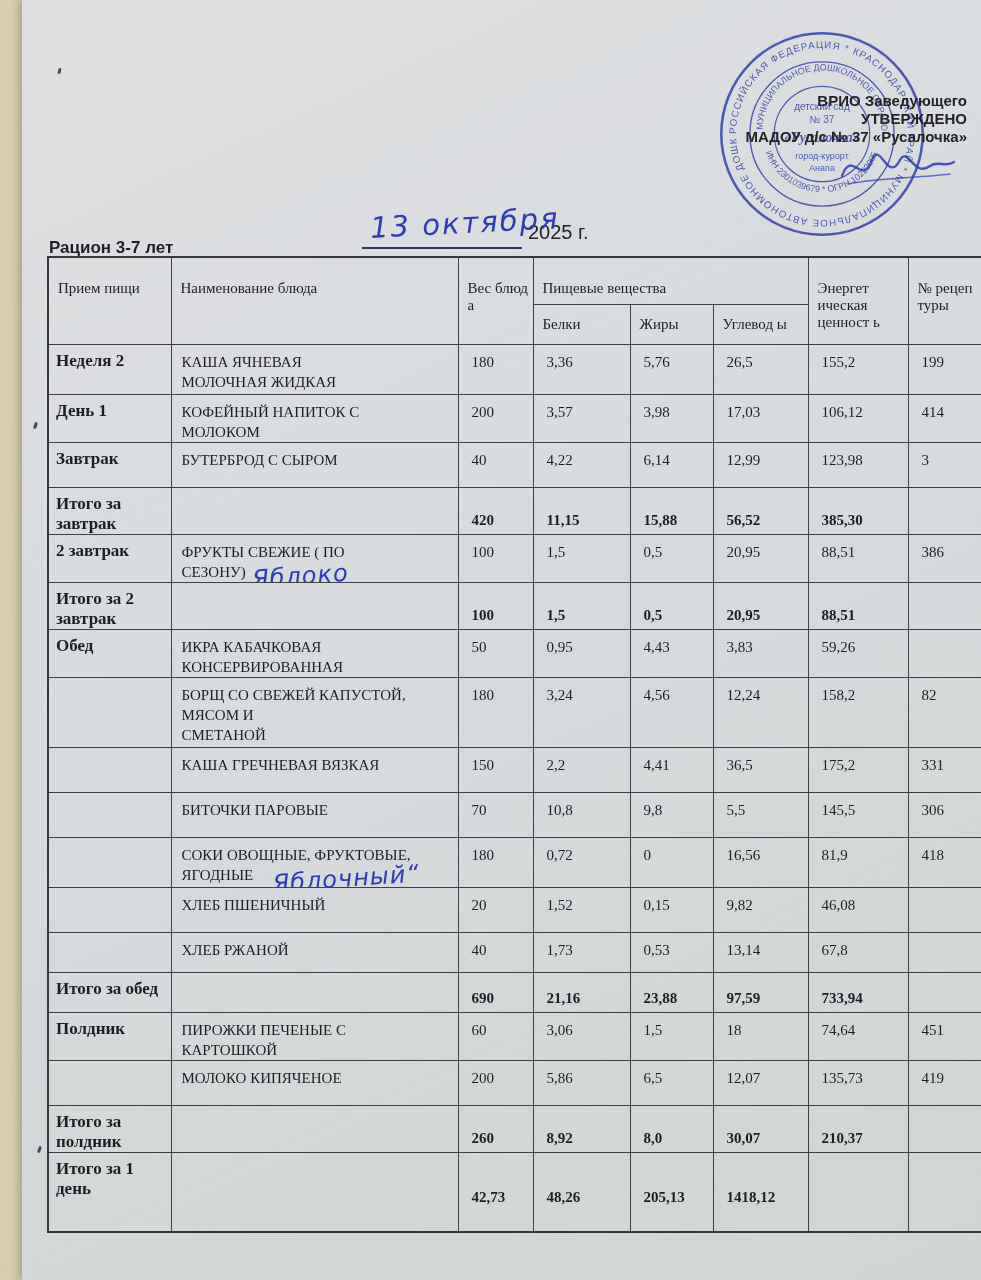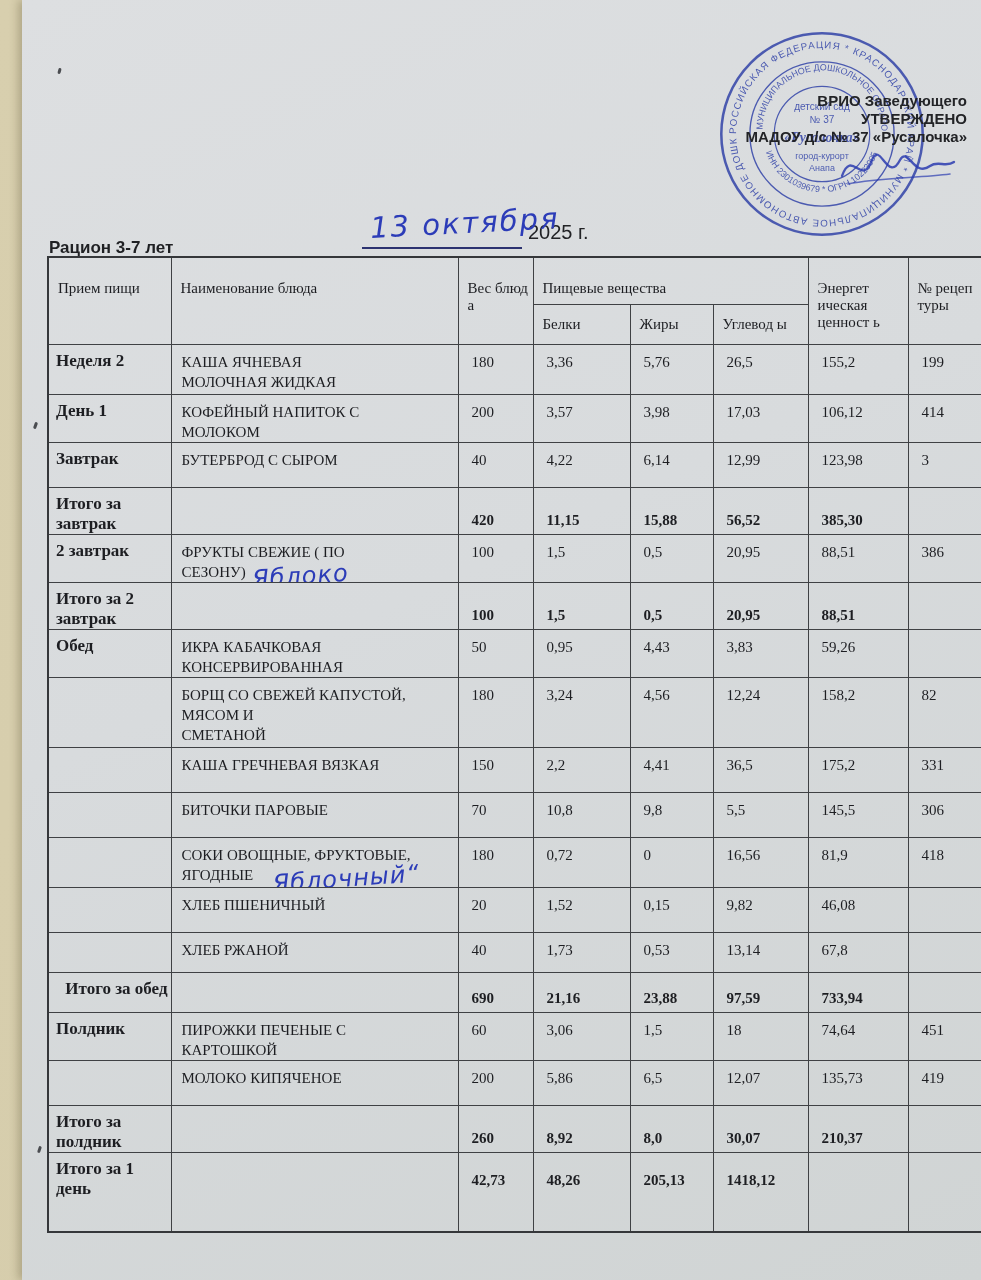--- a/index.html
+++ b/index.html
@@ -59,21 +59,21 @@
   }
   thead tr.sub th{vertical-align:middle;padding-top:2px;}
   td.meal{
     font-weight:bold;vertical-align:top;padding:6px 3px 0 7px;font-size:17px;
   }
   td.dish{
     vertical-align:top;padding:7px 4px 0 10px;white-space:pre-line;line-height:20px;
   }
   td.num{vertical-align:top;padding:9px 3px 0 13px;}
   tr.total-row td.num{vertical-align:bottom;padding-bottom:5px;font-weight:bold;}
-  tr.total-row.grand td.num{vertical-align:top;padding-top:19px;}
+  tr.total-row.grand td.num{vertical-align:top;padding-top:36px;}
   .note{
     font-size:24px;line-height:0;vertical-align:-7px;margin-left:6px;
     display:inline-block;transform:rotate(-4deg);letter-spacing:1px;
   }
   
   .speck{position:absolute;background:#4a4c50;border-radius:2px;z-index:2;}
 </style>
 </head>
 <body>
 
@@ -284,21 +284,21 @@
           <td class="meal" style="white-space: pre-line;"></td>
           <td class="dish">ХЛЕБ РЖАНОЙ</td>
           <td class="num">40</td>
           <td class="num">1,73</td>
           <td class="num">0,53</td>
           <td class="num">13,14</td>
           <td class="num">67,8</td>
           <td class="num"></td>
         </tr>
         <tr class="total-row" style="height: 40px;">
-          <td class="meal" style="white-space: pre-line; text-align: right;">Итого за обед</td>
+          <td class="meal" style="white-space: pre-line;">Итого за обед</td>
           <td class="dish"></td>
           <td class="num">690</td>
           <td class="num">21,16</td>
           <td class="num">23,88</td>
           <td class="num">97,59</td>
           <td class="num">733,94</td>
           <td class="num"></td>
         </tr>
         <tr style="height: 45px;">
           <td class="meal" style="white-space: pre-line; margin-top: 7px;">Полдник</td>

